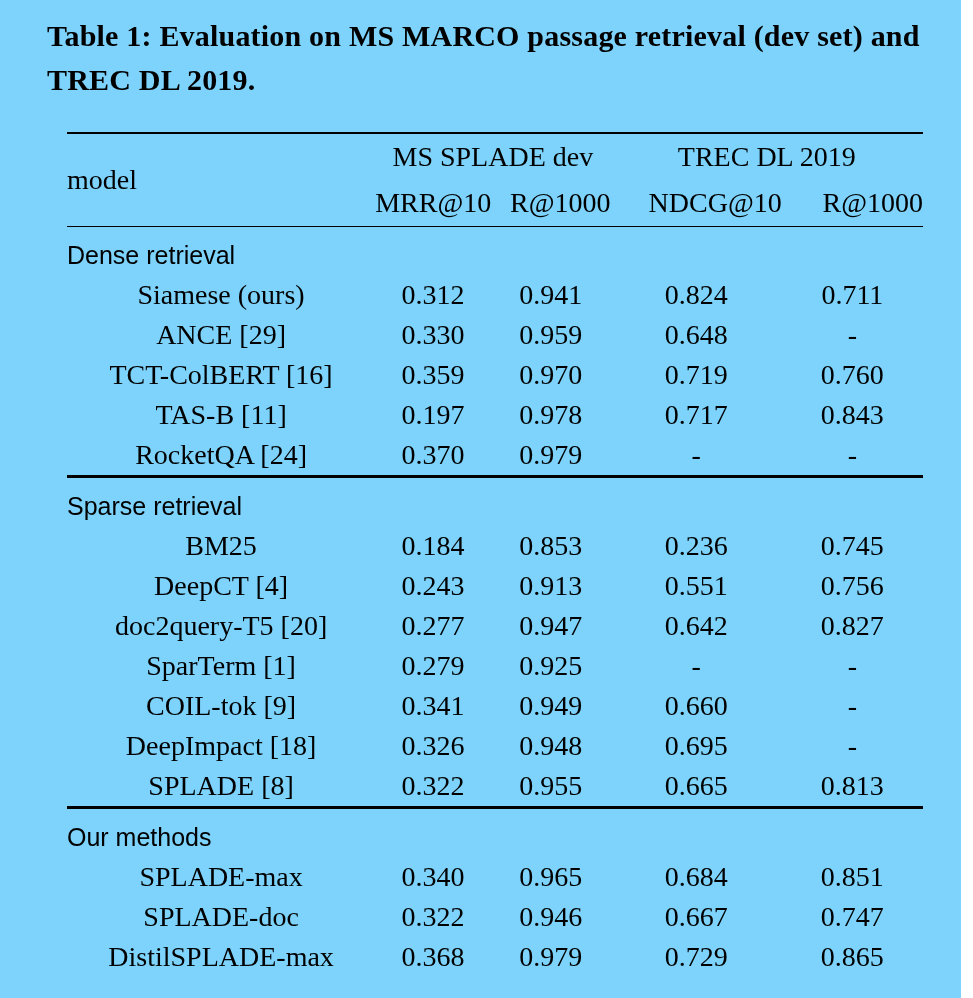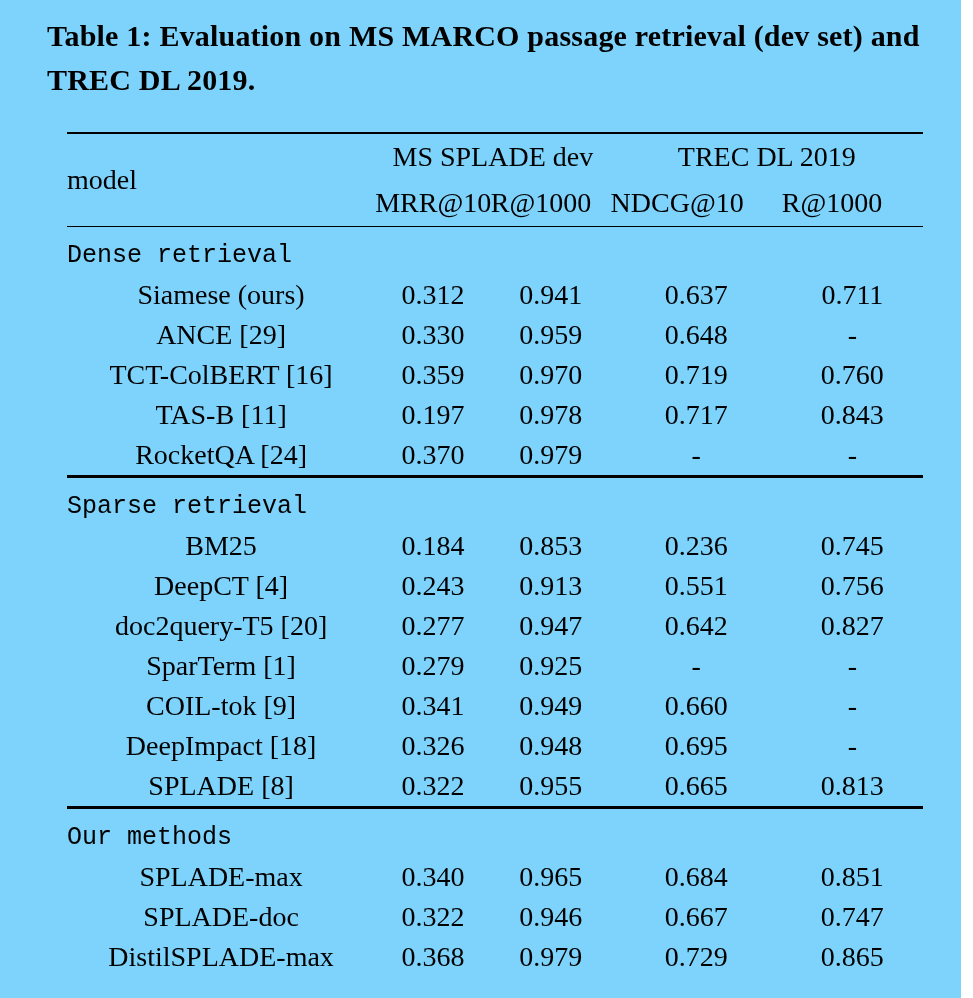--- a/index.html
+++ b/index.html
@@ -42,27 +42,27 @@
 
   thead { border-top: 2.5px solid #000000; border-bottom: 1.4px solid #000000; }
   thead th {
     font-weight: 400;
     padding: 0;
     height: 46px;
     vertical-align: middle;
   }
   th.model-h { text-align: left; vertical-align: middle; }
   th.group-h { text-align: center; }
-  th.metric-h { text-align: left; }
+  th.metric-h { text-align: right; }
 
   tbody.section td { height: 40px; padding: 0; vertical-align: middle; }
   tbody.heavy-top { border-top: 3.5px solid #000000; margin-top: 24px; }
 
   td.section-title {
-    font-family: Liberation Mono, monospace;
+    font-family: Liberation Sans, sans-serif;
     font-size: 25px;
     text-align: left;
     padding-top: 8px !important;
   }
   td.model-cell { text-align: center; }
   td.value-cell { text-align: center; }
 </style>
 </head>
 <body>
 
@@ -92,21 +92,21 @@
       </tr>
     </thead>
   <tbody class="section">
         <tr>
           <td colspan="5" class="section-title">Dense retrieval</td>
         </tr>
         <tr>
           <td class="model-cell">Siamese (ours)</td>
           <td class="value-cell">0.312</td>
           <td class="value-cell">0.941</td>
-          <td class="value-cell">0.637</td>
+          <td class="value-cell">0.824</td>
           <td class="value-cell">0.711</td>
         </tr>
         <tr>
           <td class="model-cell">ANCE [29]</td>
           <td class="value-cell">0.330</td>
           <td class="value-cell">0.959</td>
           <td class="value-cell">0.648</td>
           <td class="value-cell">-</td>
         </tr>
         <tr>

